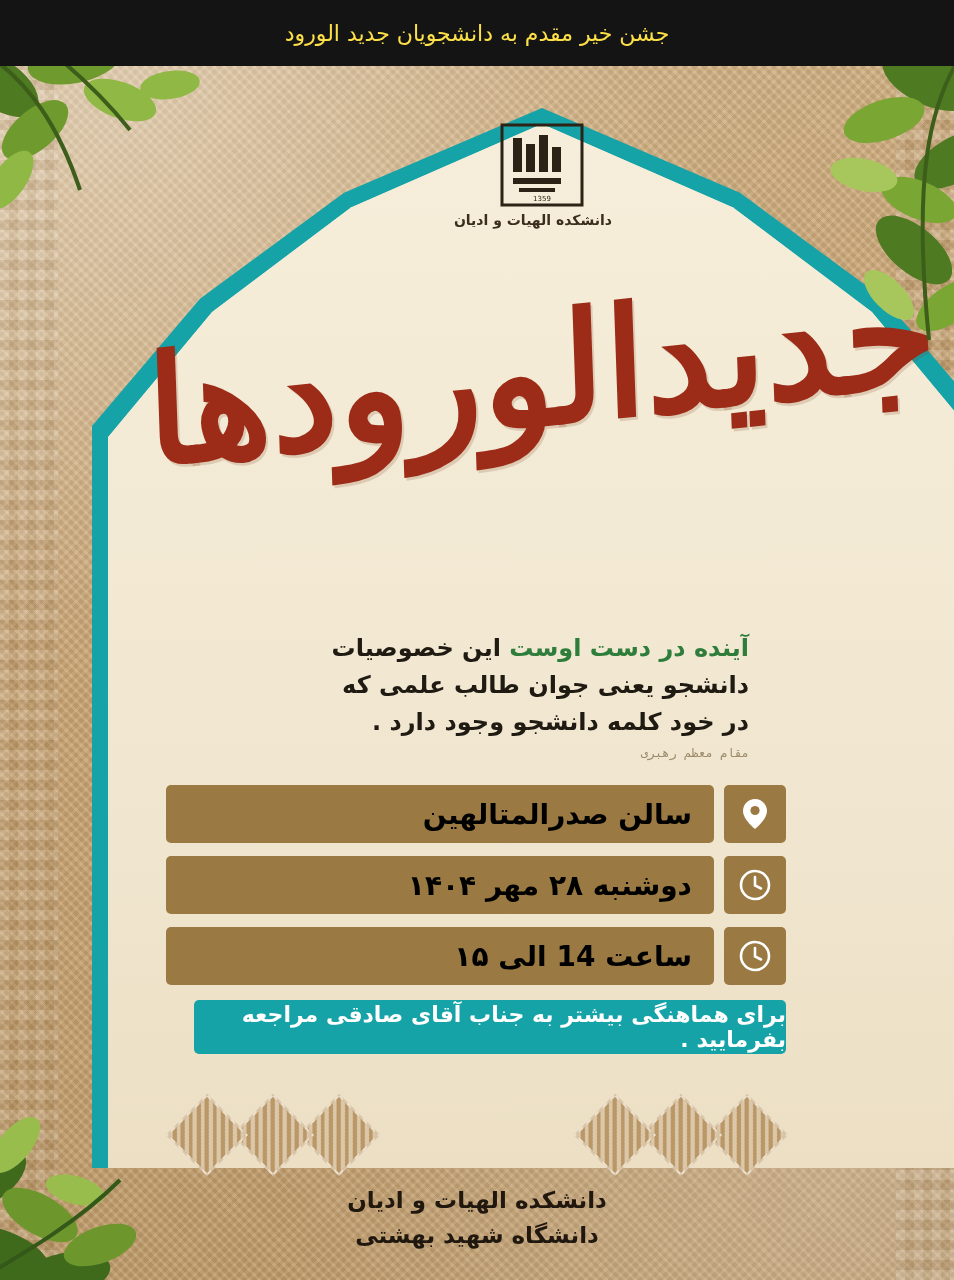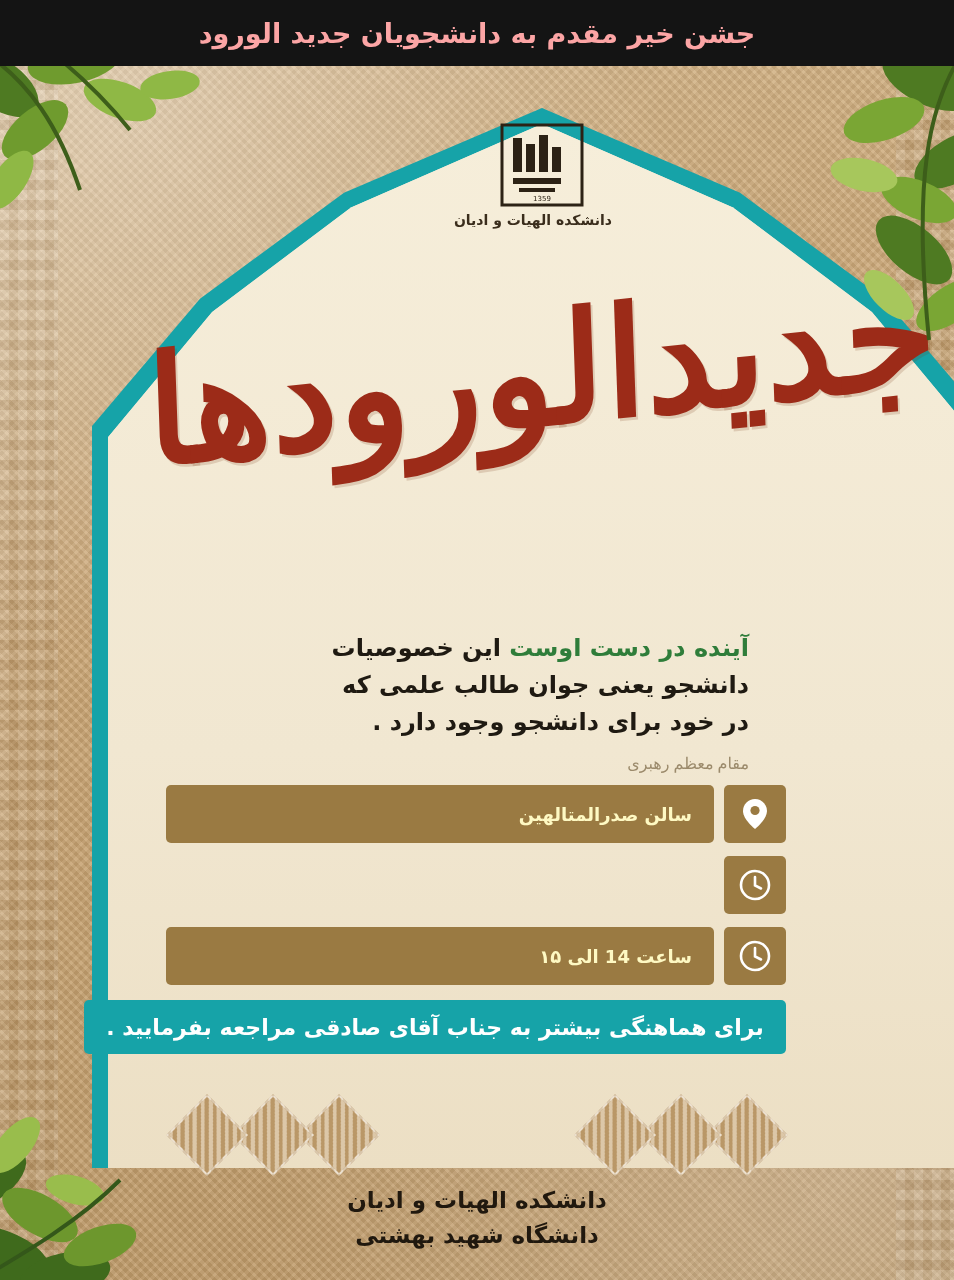--- a/index.html
+++ b/index.html
@@ -43,23 +43,23 @@
     position: absolute;
     top: 0; left: 0; right: 0;
     height: 66px;
     background: #141414;
     display: flex;
     align-items: center;
     justify-content: center;
     z-index: 6;
   }
   .top-banner .txt {
-    color: #fca5a5;
-    font-size: 27px;
-    font-weight: bold;
+    color: #fde047;
+    font-size: 22px;
+    font-weight: normal;
     letter-spacing: 0.2px;
     direction: rtl;
   }
 
   
   .leaf-cluster {
     position: absolute;
     z-index: 5;
     pointer-events: none;
   }
@@ -150,24 +150,24 @@
     direction: rtl;
   }
   .quote .l {
     font-size: 24px;
     font-weight: bold;
     color: #1f1a12;
     line-height: 1.55;
   }
   .quote .l .green { color: #2f7d3a; }
   .quote .attrib {
-    margin-top: 12px;
-    font-size: 16px;
+    margin-top: 4px;
+    font-size: 12px;
     color: #9b8a6b;
-    font-family: Liberation Serif, serif;
+    font-family: Liberation Mono, monospace;
   }
 
   
   .info-list {
     position: absolute;
     top: 785px;
     right: 168px;
     width: 620px;
     z-index: 4;
   }
@@ -193,33 +193,33 @@
     height: 58px;
     background: #9a7a42;
     border-radius: 5px;
     display: flex;
     align-items: center;
     justify-content: flex-start;
     padding: 0 22px;
     box-sizing: border-box;
   }
   .info-bar .v {
-    color: #fef9c3;
-    font-size: 18px;
+    color: #000000;
+    font-size: 28px;
     font-weight: bold;
     direction: rtl;
     white-space: nowrap;
   }
 
   
   .note-bar {
     position: absolute;
     top: 1000px;
     right: 168px;
-    width: 702px;
+    width: 592px;
     height: 54px;
     background: #16a3a8;
     border-radius: 5px;
     display: flex;
     align-items: center;
     justify-content: center;
     z-index: 4;
   }
   .note-bar .v {
     color: #ffffff;
@@ -377,21 +377,21 @@
       <span class="calli">جدیدالورودها</span>
     </div>
   </div>
 
   <div class="quote">
     <div class="l">
       <span class="green">آینده در دست اوست</span>
       <span>این خصوصیات</span>
     </div>
     <div class="l">دانشجو یعنی جوان طالب علمی که</div>
-    <div class="l">در خود برای دانشجو وجود دارد .</div>
+    <div class="l">در خود کلمه دانشجو وجود دارد .</div>
     <div class="attrib">مقام معظم رهبری</div>
   </div>
 
   <div class="info-list">
 
     <div class="info-row">
       <div class="info-icon">
         <svg width="30" height="34" viewBox="0 0 30 34" aria-hidden="true">
           <path d="M15 2 C8.4 2 3 7.4 3 14 C3 22.5 15 32 15 32 C15 32 27 22.5 27 14 C27 7.4 21.6 2 15 2 Z" fill="#ffffff"></path>
           <circle cx="15" cy="13.5" r="4.6" fill="#9a7a42"></circle>
@@ -402,20 +402,23 @@
       </div>
     </div>
 
     <div class="info-row">
       <div class="info-icon">
         <svg width="34" height="34" viewBox="0 0 34 34" aria-hidden="true">
           <circle cx="17" cy="17" r="14" fill="none" stroke="#ffffff" stroke-width="2.6"></circle>
           <path d="M17 9 L17 17.5 L23 20.5" fill="none" stroke="#ffffff" stroke-width="2.6" stroke-linecap="round"></path>
         </svg>
       </div>
+      <div class="info-bar">
+        <span class="v">دوشنبه ۲۸ مهر ۱۴۰۴</span>
+      </div>
     </div>
 
     <div class="info-row">
       <div class="info-icon">
         <svg width="34" height="34" viewBox="0 0 34 34" aria-hidden="true">
           <circle cx="17" cy="17" r="14" fill="none" stroke="#ffffff" stroke-width="2.6"></circle>
           <path d="M17 9 L17 17.5 L23 20.5" fill="none" stroke="#ffffff" stroke-width="2.6" stroke-linecap="round"></path>
         </svg>
       </div>
       <div class="info-bar">

